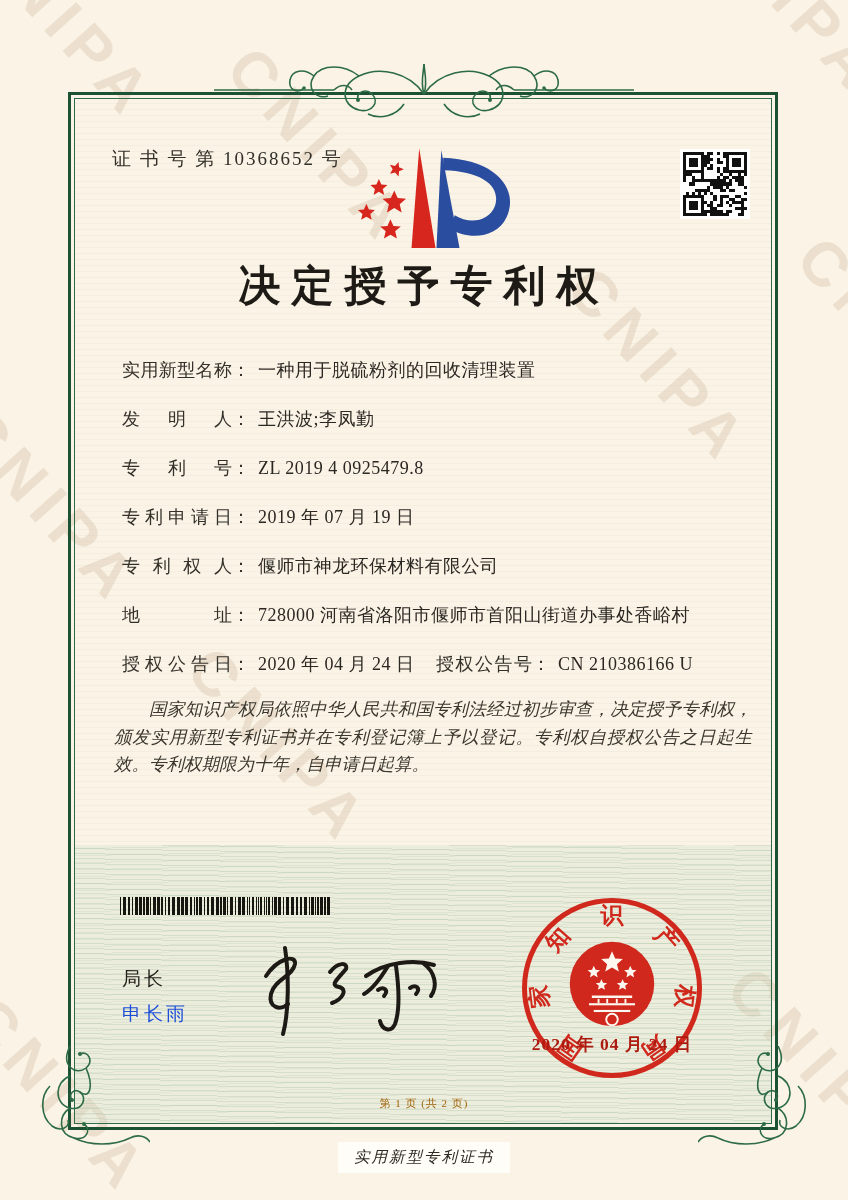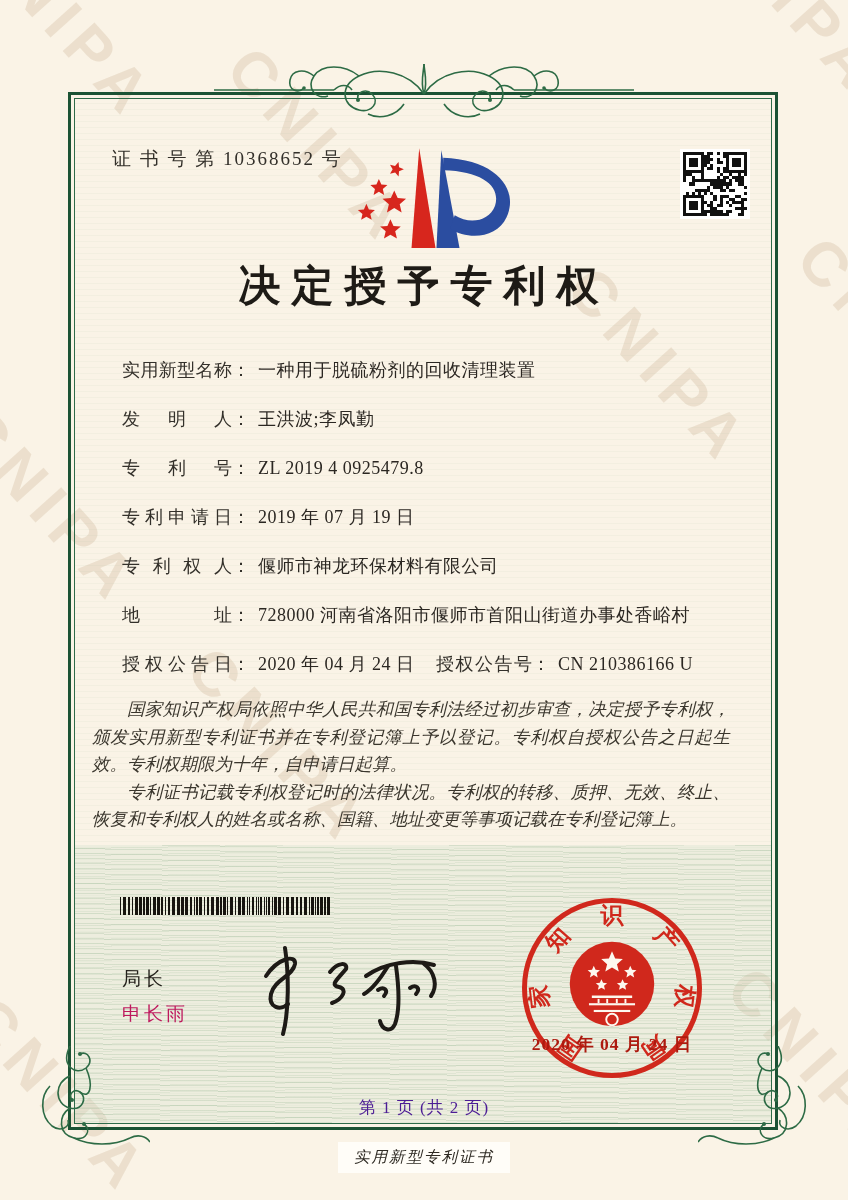--- a/index.html
+++ b/index.html
@@ -51,49 +51,49 @@
   
   .fields{position:absolute;left:122px;top:358px;width:600px;}
   .frow{position:relative;height:49px;font-size:18px;white-space:nowrap;}
   .flabel{display:inline-flex;justify-content:space-between;width:110px;vertical-align:top;color:#33302a;}
   .flabel2{display:inline-flex;justify-content:space-between;width:96px;vertical-align:top;color:#33302a;}
   .fcolon{margin-right:8px;color:#33302a;}
   .fvalue{color:#2b2722;letter-spacing:0.5px;}
   .pair2{position:absolute;left:314px;top:0;}
   
   .body-text{
-    position:absolute;left:92px;top:696px;width:638px;
+    position:absolute;left:114px;top:696px;width:638px;
     font-size:17.5px;line-height:27.5px;text-align:justify;
     font-style:italic;color:#3a362d;
   }
   .body-text p{margin:0;text-indent:2em;}
   
   .barcode{position:absolute;left:120px;top:897px;width:216px;height:18px;display:flex;align-items:stretch;}
   .barcode i{display:block;height:100%;}
   
   .director{position:absolute;left:122px;top:966px;font-size:19px;letter-spacing:3px;color:#23201b;}
-  .director-name{position:absolute;left:122px;top:1001px;font-size:19px;letter-spacing:3px;color:#be185d;}
+  .director-name{position:absolute;left:122px;top:1001px;font-size:19px;letter-spacing:3px;color:#1d4ed8;}
   .signature{position:absolute;left:238px;top:936px;}
   
   .seal{position:absolute;left:522px;top:898px;width:180px;height:180px;}
   .seal-ring{
     position:absolute;inset:0;border:5px solid #d0281c;border-radius:50%;
     box-sizing:border-box;
   }
   .seal-char{
     position:absolute;left:50%;top:50%;font-size:23px;font-weight:bold;color:#d0281c;
     transform-origin:center;font-family:"Liberation Serif","DejaVu Serif",serif;
   }
   .seal-emblem{position:absolute;left:50%;top:50%;transform:translate(-50%,-54%);}
   .seal-date{
     position:absolute;left:50%;top:134px;transform:translateX(-50%);
     font-size:17.5px;color:#ad1a0f;letter-spacing:1px;white-space:nowrap;font-weight:bold;
   }
   
-  .page-info{position:absolute;left:0;right:0;top:1096px;text-align:center;font-size:17px;color:#4c1d95;letter-spacing:1px;}
+  .page-info{position:absolute;left:0;right:0;top:1096px;text-align:center;font-size:11px;color:#a16207;letter-spacing:1px;}
   .continuation{
     position:absolute;left:50%;top:1142px;transform:translateX(-50%);
     background:#fffdf8;padding:5px 16px;font-size:15.5px;font-style:italic;
     color:#2e2a23;letter-spacing:2px;
   }
 </style>
 </head>
 <body>
 
 <div class="wm" style="left:-55px;top:-15px;">CNIPA</div>
@@ -696,21 +696,20 @@
           <span>公</span>
           <span>告</span>
           <span>号</span>
         </span><span class="fcolon">：</span><span class="fvalue">CN 210386166 U</span>
     </span>
   </div>
 </div>
 
 <div class="body-text">
   <p>国家知识产权局依照中华人民共和国专利法经过初步审查，决定授予专利权，颁发实用新型专利证书并在专利登记簿上予以登记。专利权自授权公告之日起生效。专利权期限为十年，自申请日起算。</p>
-  <p>专利证书记载专利权登记时的法律状况。专利权的转移、质押、无效、终止、恢复和专利权人的姓名或名称、国籍、地址变更等事项记载在专利登记簿上。</p>
 </div>
 
 <div class="barcode" id="barcode">
     <i style="width: 1px; background: rgb(23, 21, 15); margin-right: 2px;"></i>
     <i style="width: 3px; background: rgb(23, 21, 15); margin-right: 2px;"></i>
     <i style="width: 2px; background: rgb(23, 21, 15); margin-right: 2px;"></i>
     <i style="width: 1px; background: rgb(23, 21, 15); margin-right: 2px;"></i>
     <i style="width: 3px; background: rgb(23, 21, 15); margin-right: 1px;"></i>
     <i style="width: 3px; background: rgb(23, 21, 15); margin-right: 1px;"></i>
     <i style="width: 2px; background: rgb(23, 21, 15); margin-right: 1px;"></i>

